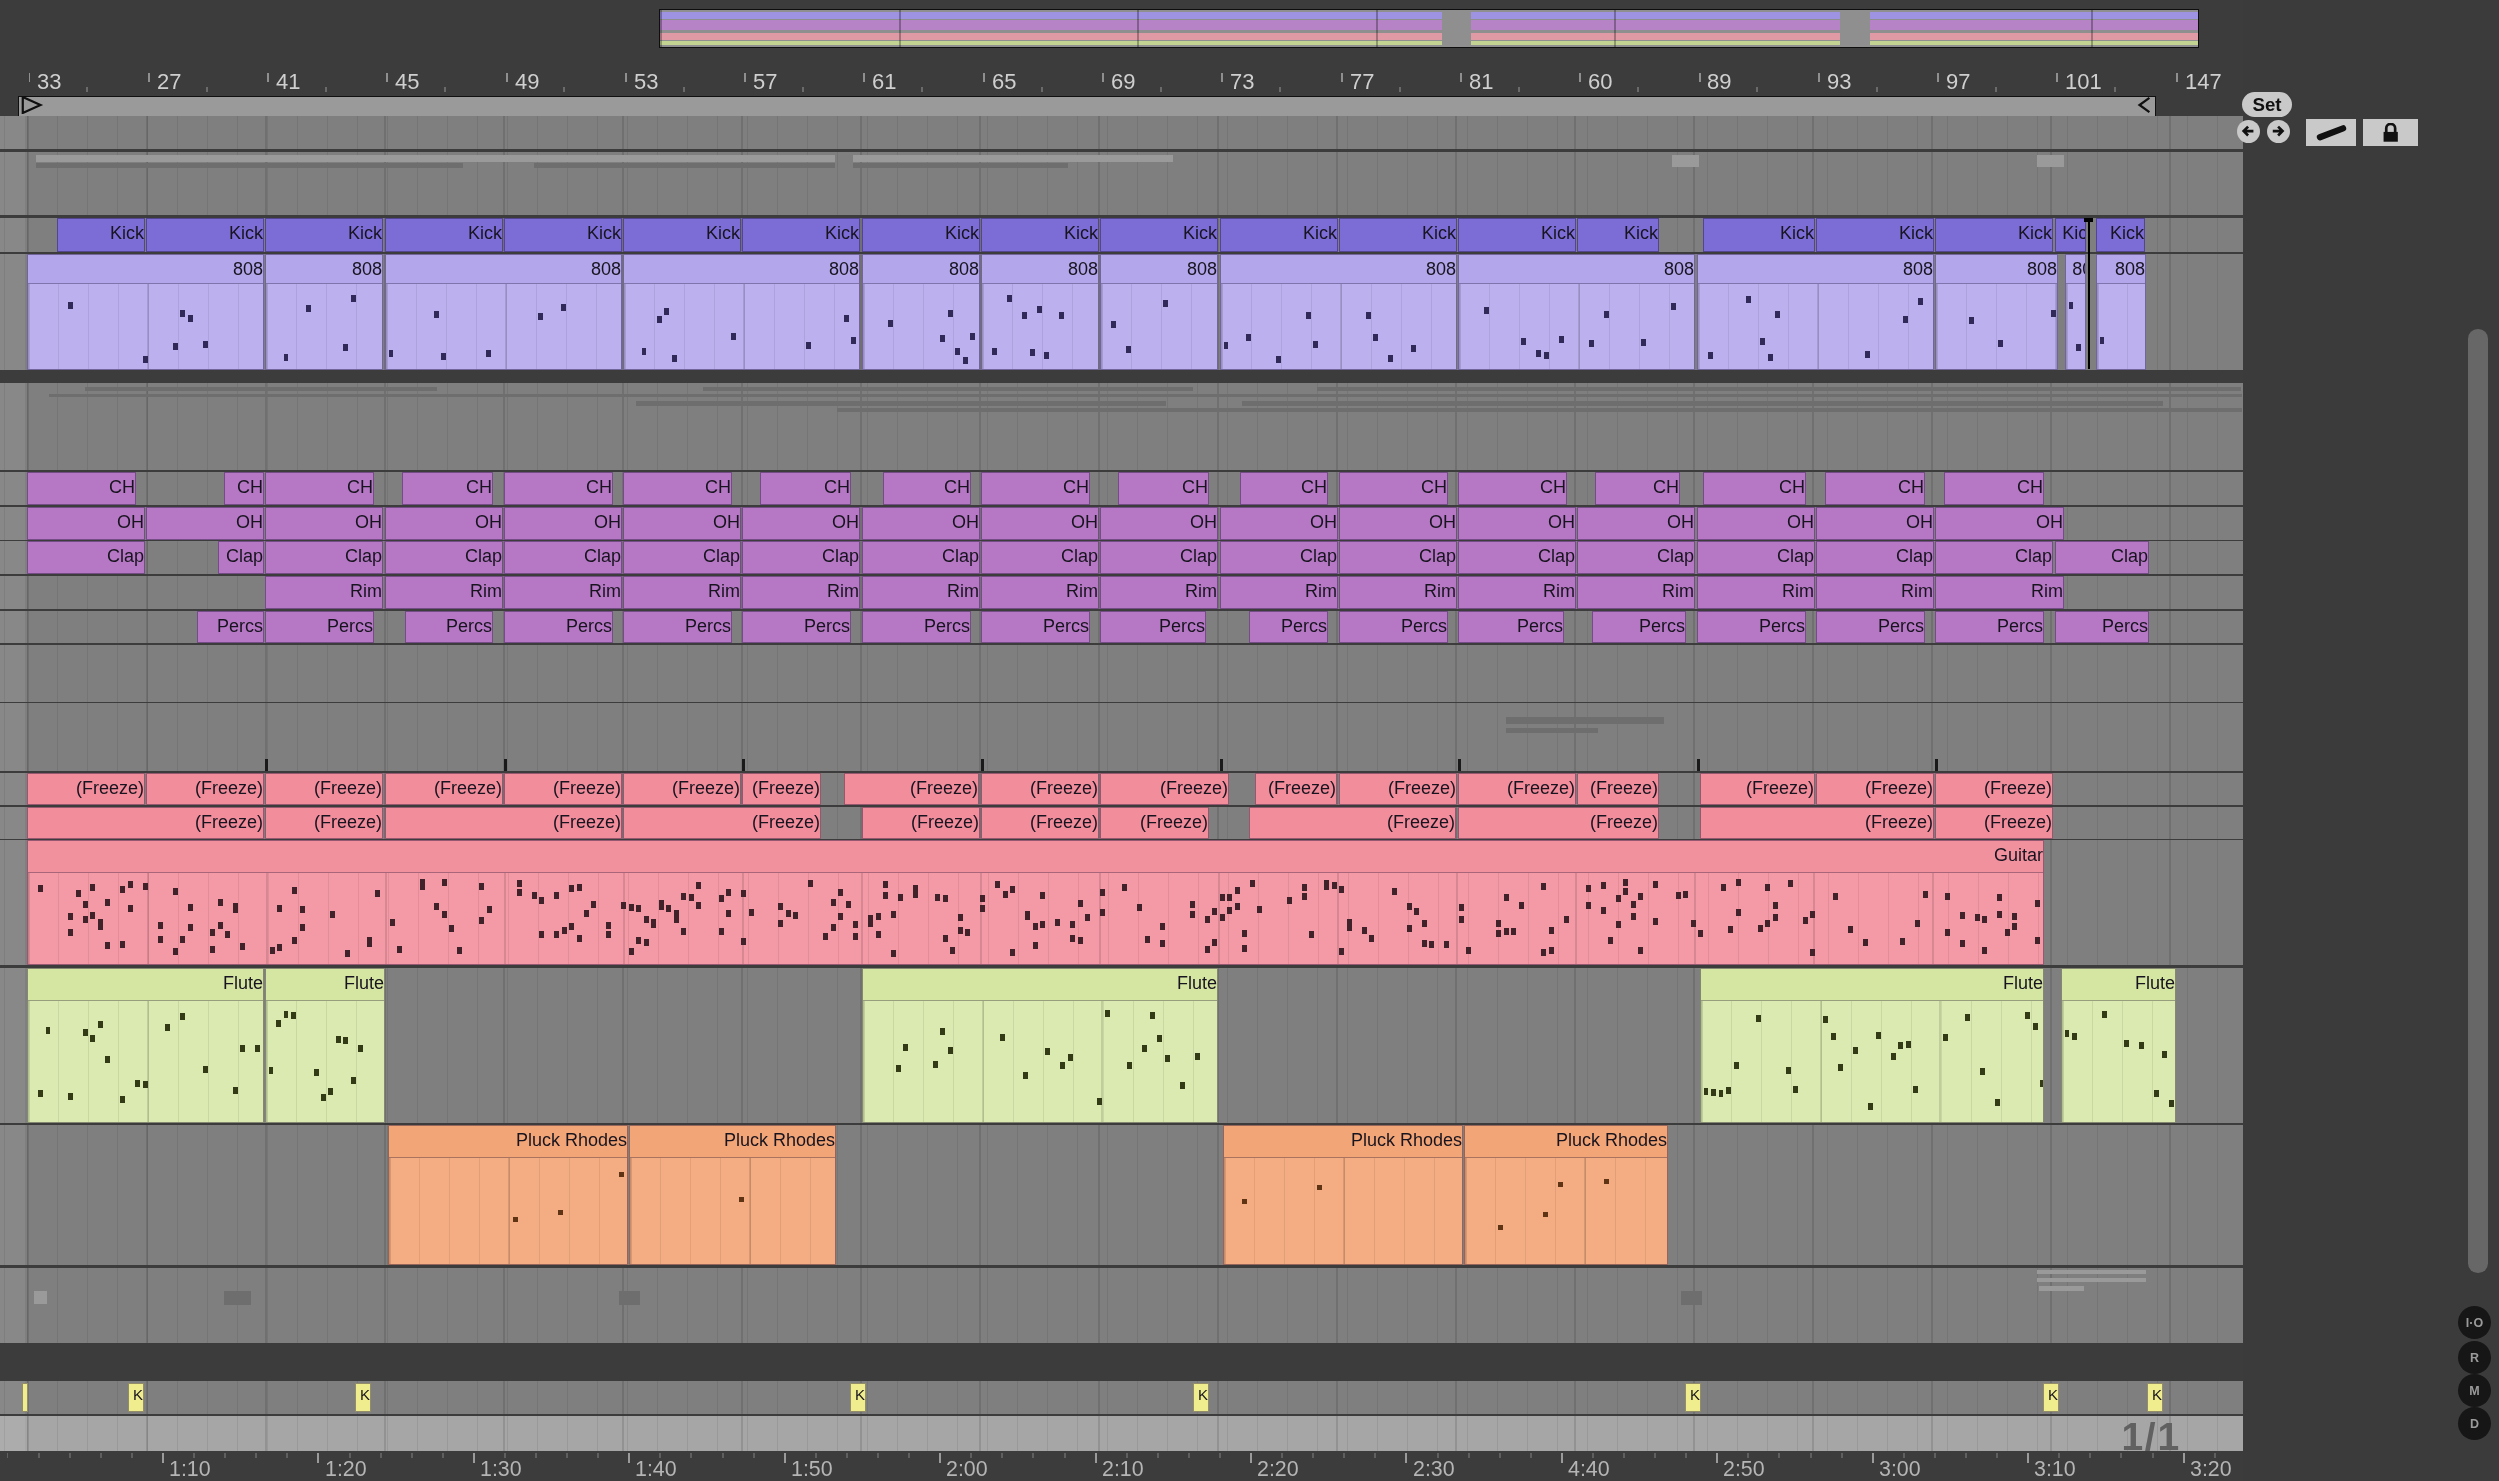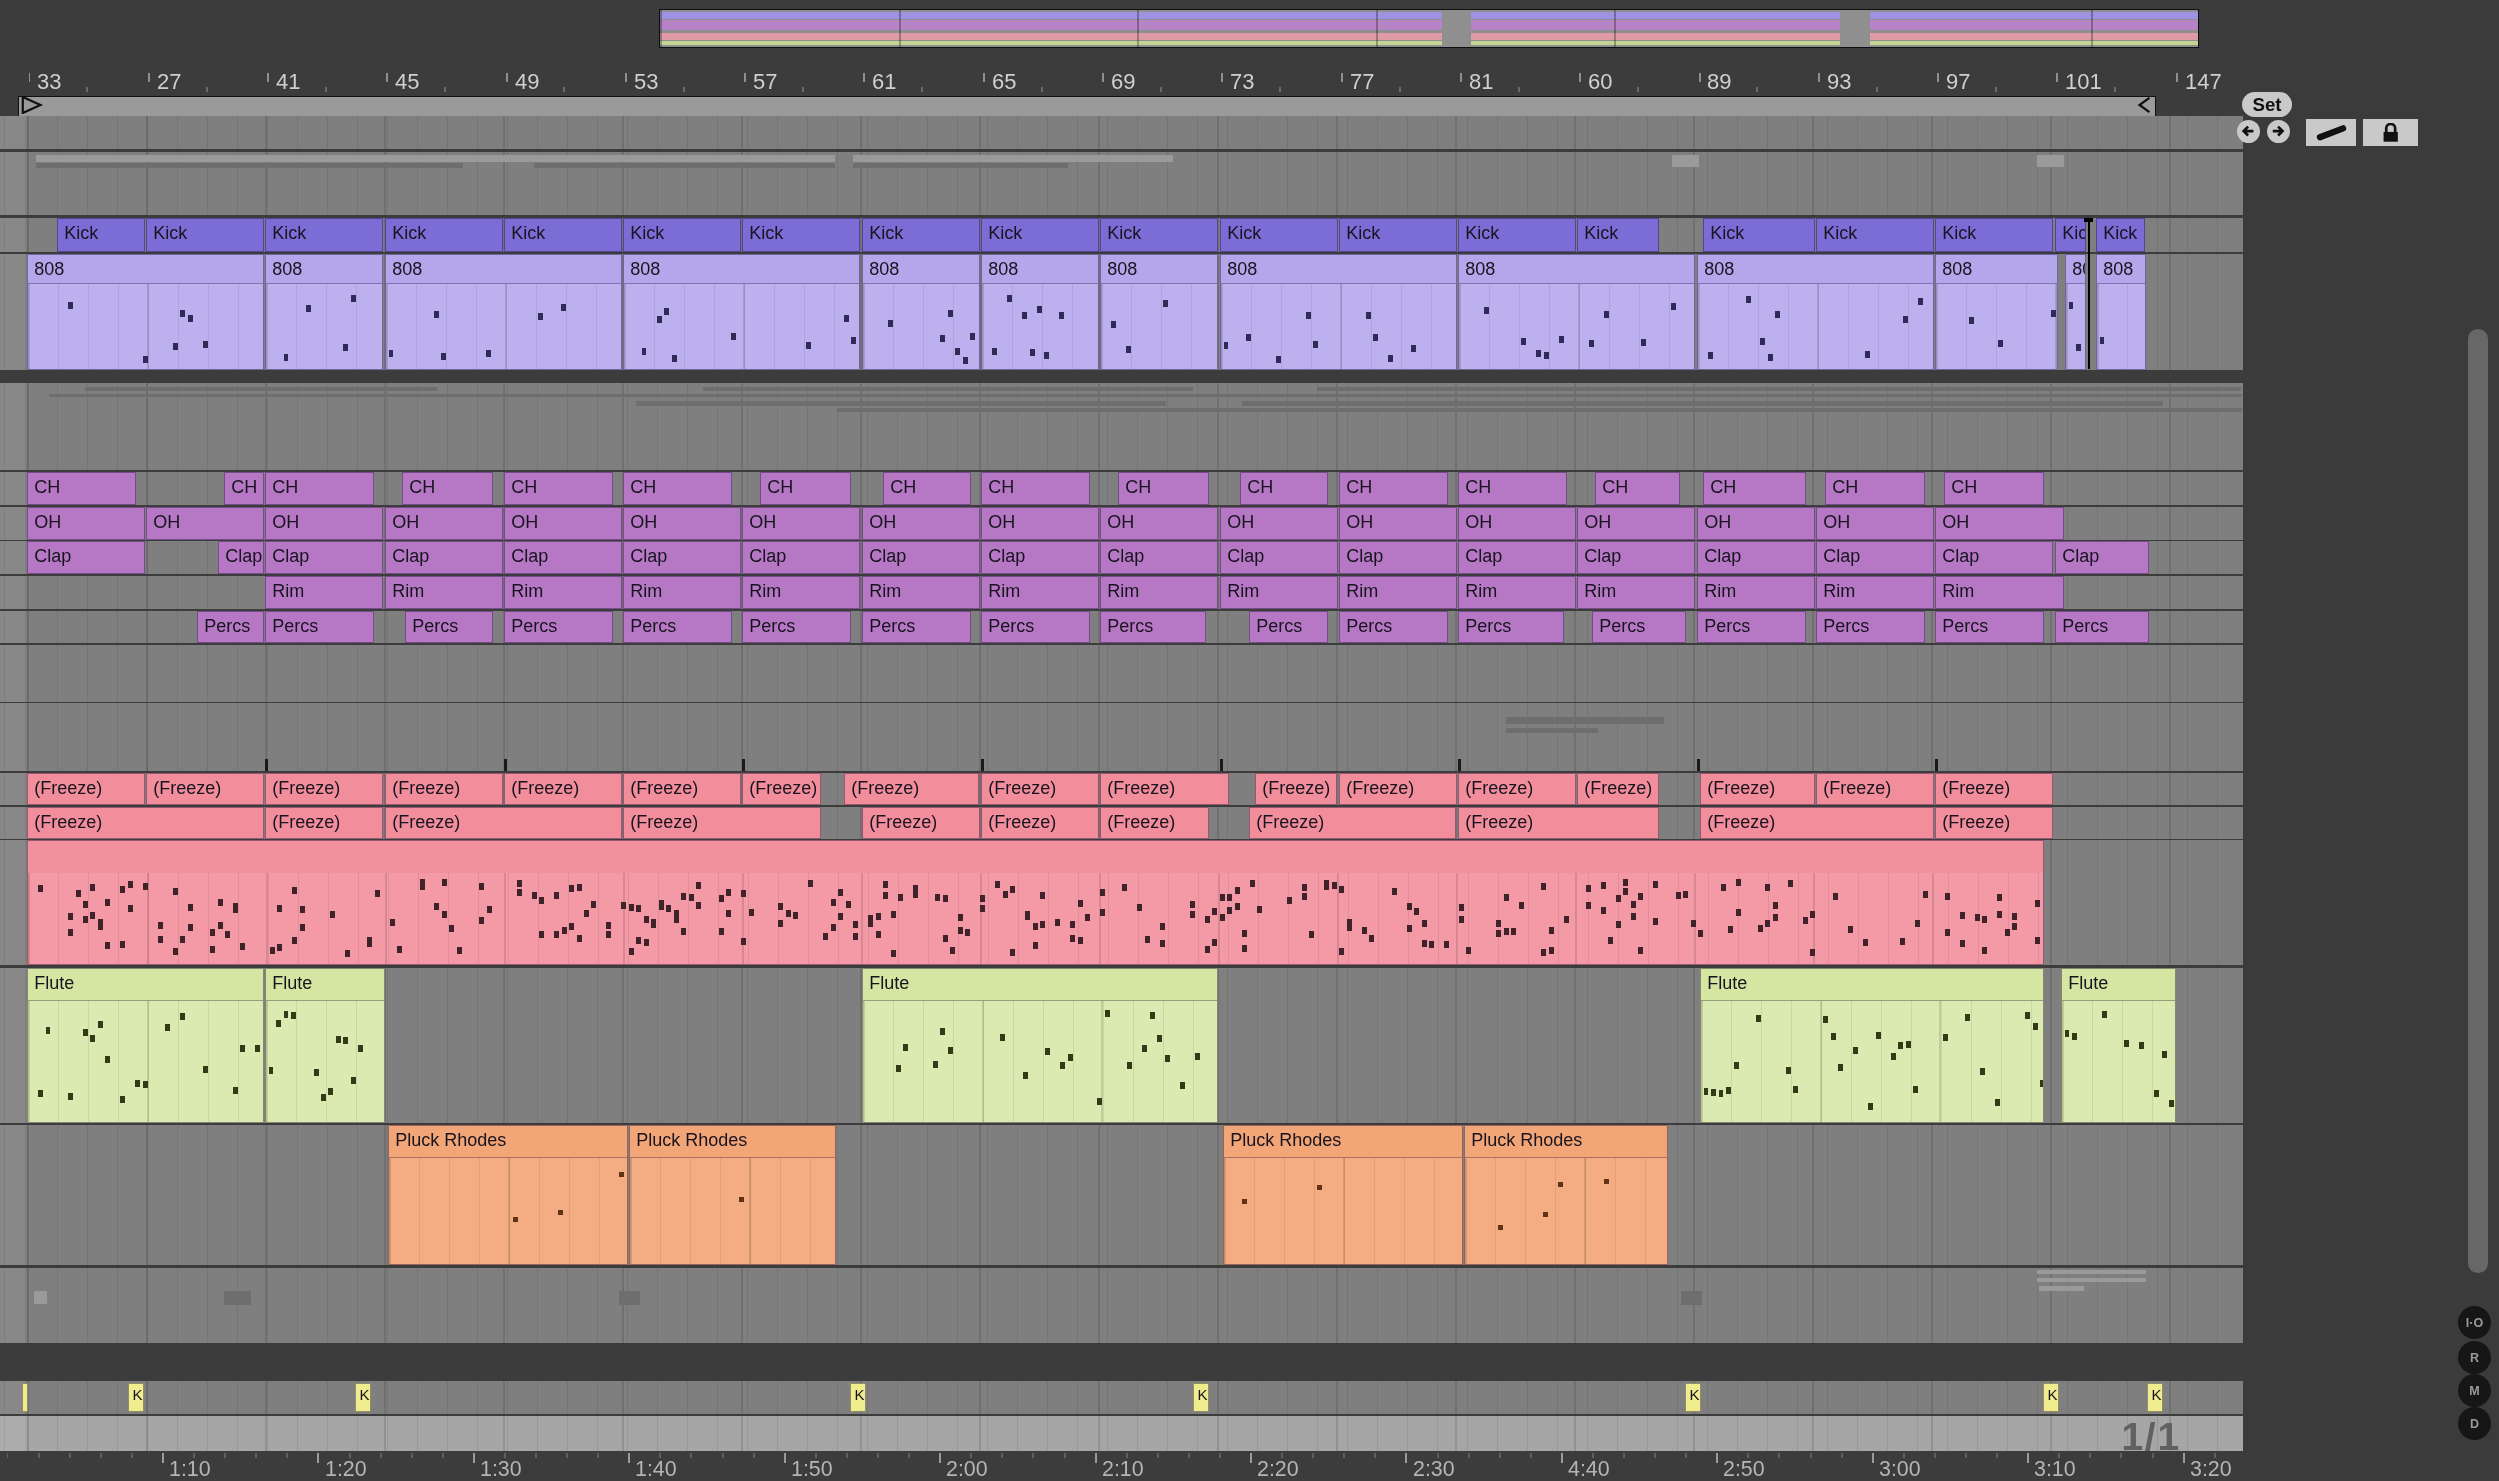--- a/index.html
+++ b/index.html
@@ -20,21 +20,21 @@
   .barminor{position:absolute;top:34px;width:1.8px;height:4.5px;background:#6a6a6a;}
   
   #scrub{position:absolute;left:18px;top:96px;width:2138px;height:21.4px;background:#9a9a9a;
          border:1.8px solid #101010;box-sizing:border-box;}
   
   #arrange{position:absolute;left:0;top:0;width:2243px;height:1481px;}
   .lane{position:absolute;left:0;width:2243px;overflow:hidden;background-color:#7f7f7f;}
   .lane.grid, .clipbody, .lane{background-image:
       repeating-linear-gradient(90deg, rgba(0,0,0,0.12) 0 1.8px, transparent 1.8px 119px),
       repeating-linear-gradient(90deg, rgba(0,0,0,0.08) 0 0.9px, transparent 0.9px 30px);
-      background-position:27px 0;}
+      background-position:27px 0;text-align:right;}
   .gutter{position:absolute;left:0;top:0;width:25px;height:100%;background:rgba(255,255,255,0.07);}
   .frag{position:absolute;background:#6e6e6e;}
   .frag.light{background:#9a9a9a;}
   .gtick{position:absolute;width:2.7px;background:#1a1a1a;}
   .clip{position:absolute;box-sizing:border-box;border:0.9px solid rgba(35,22,58,0.45);overflow:hidden;}
   .cliplabel{display:block;white-space:nowrap;color:#18141f;font-size:18px;padding:3.6px 0 0 6.2px;}
   .clipheader{position:absolute;left:0;top:0;width:100%;box-sizing:border-box;
               border-bottom:0.9px solid rgba(35,22,58,0.35);}
   .clipbody{position:absolute;left:0;width:100%;background-position:0 0;}
   .note{position:absolute;}
@@ -1034,20 +1034,23 @@
             <div class="note" style="left: 1954px; top: 74px; width: 4.5px; height: 7.1px; background: rgb(64, 34, 42);"></div>
             <div class="note" style="left: 1954px; top: 43px; width: 4.5px; height: 7.1px; background: rgb(64, 34, 42);"></div>
             <div class="note" style="left: 1969px; top: 38px; width: 4.5px; height: 7.1px; background: rgb(64, 34, 42);"></div>
             <div class="note" style="left: 1969px; top: 21px; width: 4.5px; height: 7.1px; background: rgb(64, 34, 42);"></div>
             <div class="note" style="left: 1977px; top: 56px; width: 4.5px; height: 7.1px; background: rgb(64, 34, 42);"></div>
             <div class="note" style="left: 1984px; top: 50px; width: 4.5px; height: 7.1px; background: rgb(64, 34, 42);"></div>
             <div class="note" style="left: 1984px; top: 40px; width: 4.5px; height: 7.1px; background: rgb(64, 34, 42);"></div>
             <div class="note" style="left: 2007px; top: 27px; width: 4.5px; height: 7.1px; background: rgb(64, 34, 42);"></div>
             <div class="note" style="left: 2007px; top: 64px; width: 4.5px; height: 7.1px; background: rgb(64, 34, 42);"></div>
           </div>
+          <div class="clipheader" style="height: 32px; background: rgb(242, 145, 158);">
+            <span class="cliplabel">Guitar</span>
+          </div>
         </div>
       </div>
       <div class="lane" style="top: 968px; height: 155px;">
         <div class="gutter"></div>
         <div class="clip" style="left: 27px; top: 0px; width: 237px; height: 155px; background: rgb(212, 230, 162);">
           <div class="clipbody" style="top: 32px; height: 123px; background-color: rgb(218, 234, 176);">
             <div class="note" style="left: 10px; top: 89px; width: 4.5px; height: 7.1px; background: rgb(51, 58, 22);"></div>
             <div class="note" style="left: 17.6px; top: 25.5px; width: 4.5px; height: 7.1px; background: rgb(51, 58, 22);"></div>
             <div class="note" style="left: 40px; top: 92px; width: 4.5px; height: 7.1px; background: rgb(51, 58, 22);"></div>
             <div class="note" style="left: 55px; top: 28px; width: 4.5px; height: 7.1px; background: rgb(51, 58, 22);"></div>

